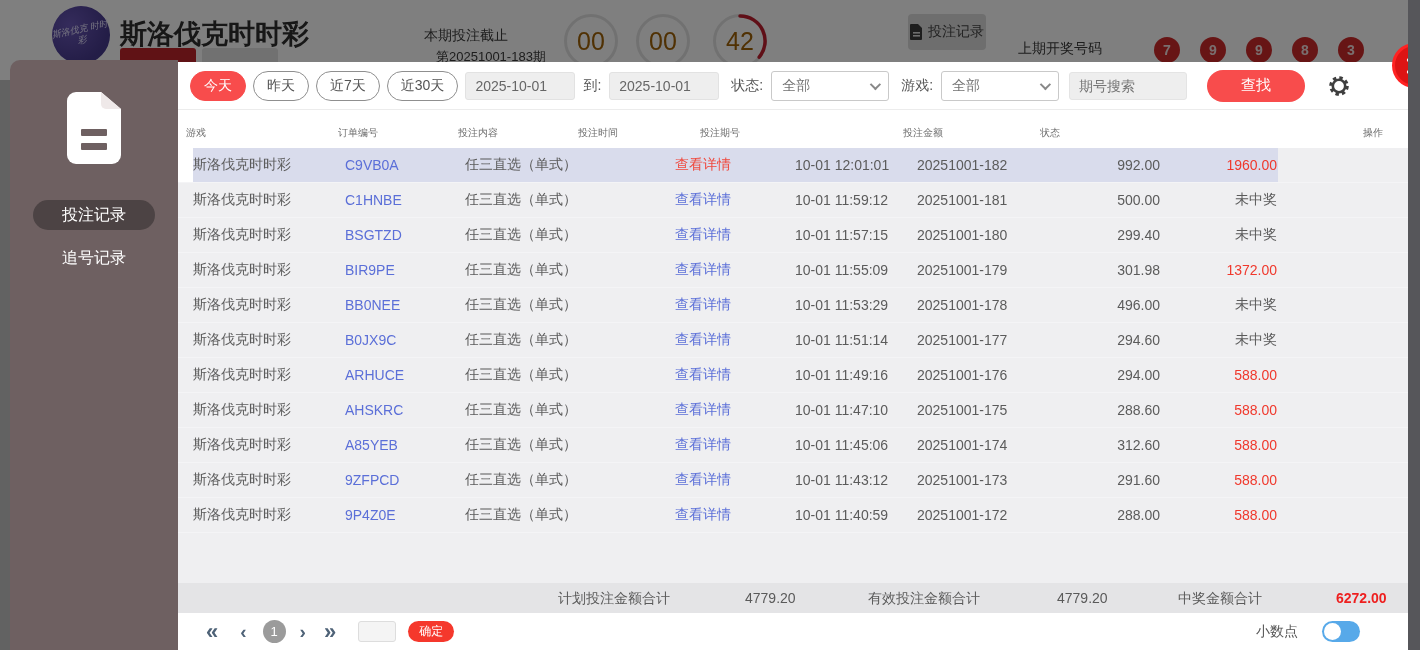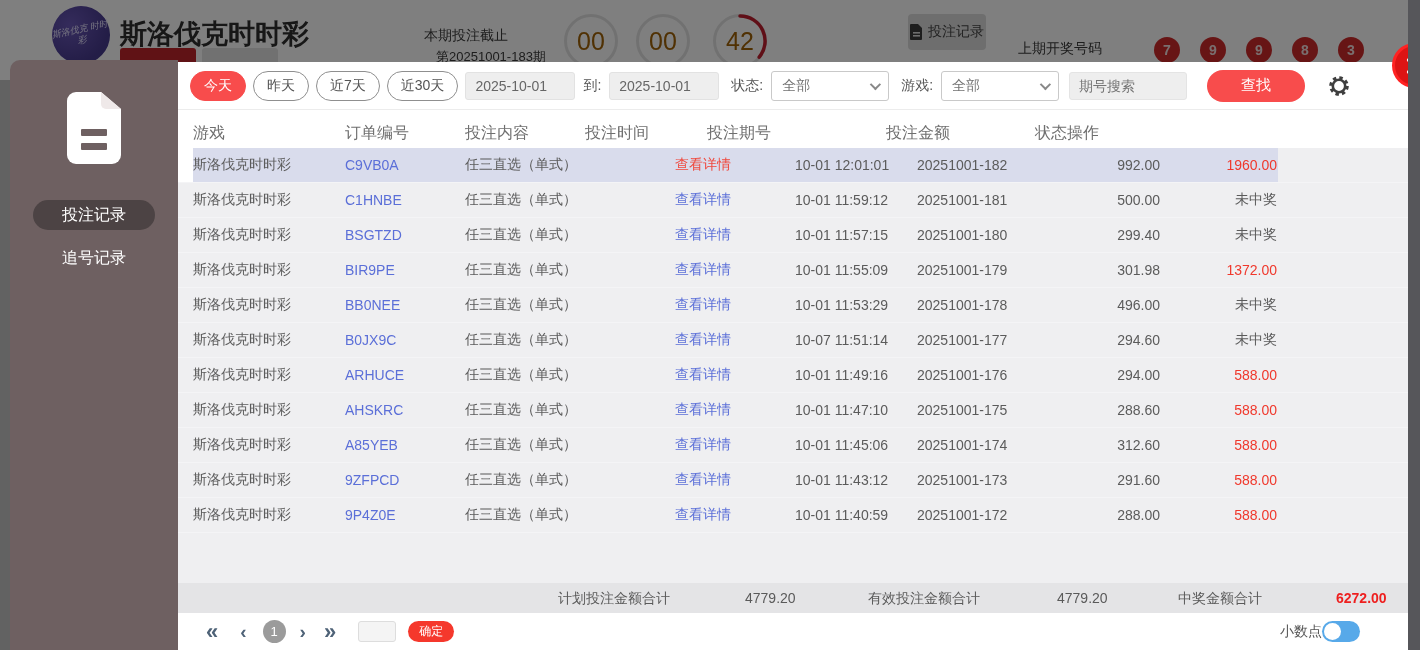--- a/index.html
+++ b/index.html
@@ -53,57 +53,57 @@
             margin-right:8px; cursor:pointer; }
   .caret { width:8px; height:8px; border-right:2px solid #888; border-bottom:2px solid #888; transform:rotate(45deg) translateY(-2px); }
   .search-input { width:118px; height:28px; background:#eeeeee; border:1px solid #e4e4e4; border-radius:3px;
                   color:#9a9a9a; font-size:14px; padding:0 9px; outline:none; margin-left:2px; }
   .find-btn { margin-left:20px; width:98px; height:32px; border-radius:16px; background:#f84c4c; color:#fff;
               font-size:15px; border:none; cursor:pointer; }
   .gear { margin-left:22px; cursor:pointer; display:flex; align-items:center; }
 
   
   .thead { position:absolute; left:0; top:56px; width:100%; height:30px; display:flex; align-items:center;
-           padding-left:15px; font-size:16px; color:#6f6f6f; background:#fff; }
+           padding-left:8px; font-size:10px; color:#6f6f6f; background:#fff; }
   .tbody { position:absolute; left:0; top:86px; width:100%; height:435px; background:#efeff1; overflow:hidden; }
   .trow { display:flex; align-items:center; height:35px; padding-left:15px; font-size:14px; color:#5b5b5b;
           border-bottom:1px solid #f4f4f6; }
   .trow.hl { background:linear-gradient(to right, #ffffff 0px, #ffffff 15px, #d9dcec 15px, #d9dcec 1100px, #efeff1 1100px);
              padding-left:15px; }
   .c-game { width:152px; }
   .c-order { width:120px; color:#5b6fd8; }
   .c-play { width:210px; }
   .c-content { width:120px; color:#5b6fd8; cursor:pointer; }
   .c-content.red-link { color:#f0483c; }
   .c-time { width:122px; }
   .c-period { width:130px; }
   .c-amount { width:113px; text-align:right; }
   .c-status { width:117px; text-align:right; }
   .c-status.win { color:#f0382c; }
-  .c-op { flex:1; padding-right:25px; }
+  .c-op { flex:1; text-align:right; padding-right:25px; }
 
   
   .summary { position:absolute; left:0; top:521px; width:100%; height:30px; background:#e4e4e6; font-size:14px; color:#5a5a5a; }
   .summary span { position:absolute; top:7px; }
   .sum-l1 { left:380px; } .sum-v1 { left:567px; }
   .sum-l2 { left:690px; } .sum-v2 { left:879px; }
   .sum-l3 { left:1000px; } .sum-v3 { left:1158px; color:#ee1f1f; font-weight:bold; }
 
   
   .bottom-bar { position:absolute; left:0; top:551px; width:100%; height:37px; background:#fff;
                 display:flex; align-items:center; }
   .pg-arrow { color:#4e6277; font-size:22px; font-weight:bold; cursor:pointer; line-height:20px; }
   .pg-first { margin-left:28px; } .pg-prev { margin-left:22px; font-size:19px; }
   .pg-next { margin-left:14px; font-size:19px; } .pg-last { margin-left:18px; }
   .pg-page { margin-left:16px; width:23px; height:23px; border-radius:50%; background:#9b9b9b; color:#fff;
              font-size:13px; display:flex; align-items:center; justify-content:center; cursor:pointer; }
   .pg-input { margin-left:22px; width:38px; height:21px; background:#f4f4f4; border:1px solid #ddd; border-radius:3px; outline:none; }
   .pg-confirm { margin-left:12px; width:46px; height:21px; border-radius:11px; background:#f5382c; color:#fff;
                 font-size:12px; border:none; cursor:pointer; }
-  .decimal-wrap { margin-left:auto; margin-right:48px; display:flex; align-items:center; gap:0; }
+  .decimal-wrap { margin-left:auto; margin-right:48px; display:flex; align-items:center; gap:24px; }
   .decimal-label { font-size:14px; color:#555; }
   .toggle { width:38px; height:21px; border-radius:11px; background:#57a9e9; position:relative; cursor:pointer; }
   .toggle .knob { position:absolute; left:2px; top:2px; width:17px; height:17px; border-radius:50%; background:#fff; }
 
   
   .close-btn { position:absolute; left:1392px; top:43px; width:45px; height:45px; border-radius:50%;
                background:#dd1414; border:3px solid #ff2323; z-index:50; display:flex; align-items:center;
                justify-content:center; cursor:pointer; }
   .scroll-strip { position:absolute; left:1408px; top:0; width:12px; height:650px; background:#56565a; z-index:100; }
 </style>
@@ -265,21 +265,21 @@
     <div class="c-period">20251001-178</div>
     <div class="c-amount">496.00</div>
     <div class="c-status">未中奖</div>
     <div class="c-op"></div>
   </div>
         <div class="trow">
     <div class="c-game">斯洛伐克时时彩</div>
     <div class="c-order">B0JX9C</div>
     <div class="c-play">任三直选（单式）</div>
     <div class="c-content">查看详情</div>
-    <div class="c-time">10-07 11:51:14</div>
+    <div class="c-time">10-01 11:51:14</div>
     <div class="c-period">20251001-177</div>
     <div class="c-amount">294.60</div>
     <div class="c-status">未中奖</div>
     <div class="c-op"></div>
   </div>
         <div class="trow">
     <div class="c-game">斯洛伐克时时彩</div>
     <div class="c-order">ARHUCE</div>
     <div class="c-play">任三直选（单式）</div>
     <div class="c-content">查看详情</div>

